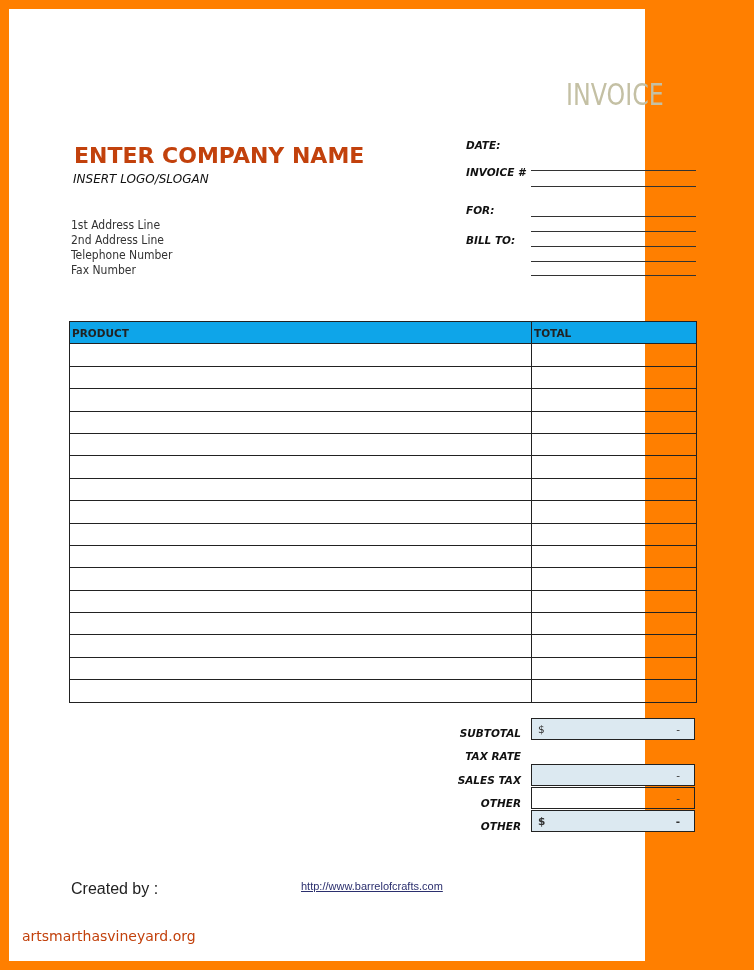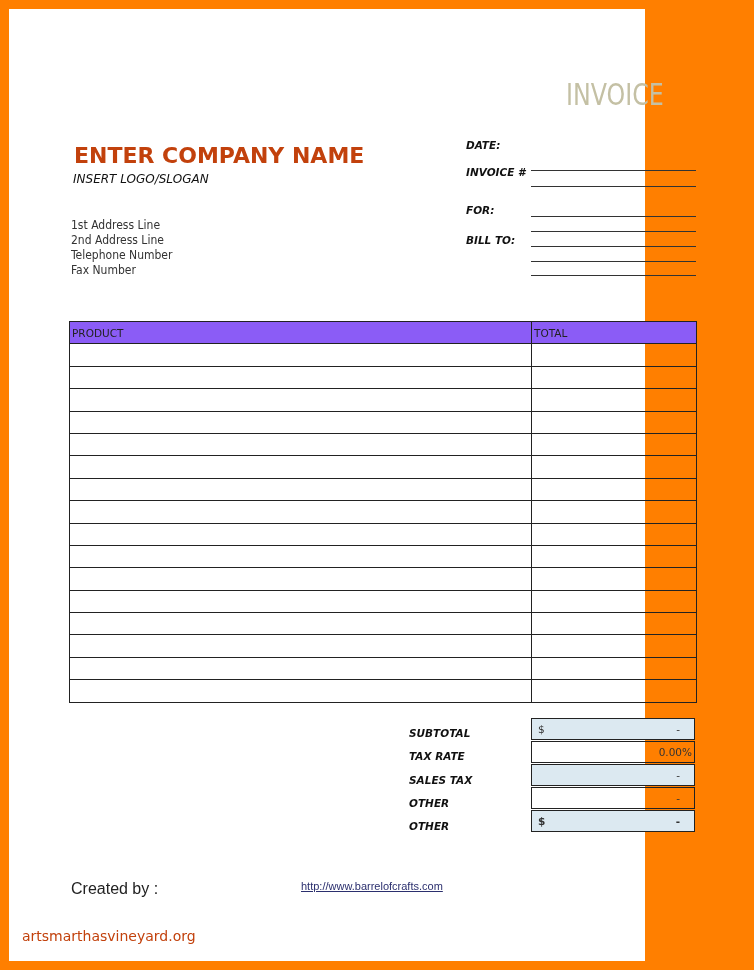--- a/index.html
+++ b/index.html
@@ -7,23 +7,23 @@
   .page { position:absolute; left:9px; top:9px; width:636px; height:952px; background:#fff; }
   .abs { position:absolute; }
   .invoice-title { left:557px; top:68px; font-family:"DejaVu Sans Condensed","DejaVu Sans", sans-serif; font-size:30px; color:#c4c0a4; letter-spacing:0px; transform:scaleX(0.88); transform-origin:left top; }
   .company { left:65px; top:134px; font-size:22px; font-weight:bold; color:#c2410c; letter-spacing:0px; }
   .slogan { left:64px; top:163px; font-size:12px; font-weight:normal; font-style:italic; color:#111; }
   .addr { left:62px; font-size:12px; color:#333; font-family:"DejaVu Sans Condensed","DejaVu Sans", sans-serif; }
   .flabel { left:457px; font-size:10.5px; font-weight:bold; font-style:italic; color:#111; }
   .fline { left:522px; width:165px; height:0; border-top:1.5px solid #333; }
   table.items { position:absolute; left:60px; top:312px; width:628px; border-collapse:collapse; }
   table.items td, table.items th { border:1.5px solid #222; height:21.4px; padding:0 2px; font-size:10.5px; text-align:left; }
-  table.items th { background:#8b5cf6; font-weight:normal; color:#222; }
+  table.items th { background:#0ea5e9; font-weight:bold; color:#222; }
   table.items col.c1 { width:462px; }
-  .sum-label { left:400px; width:112px; font-size:10.5px; font-weight:bold; font-style:italic; color:#111; }
+  .sum-label { left:400px; width:112px; text-align:right; font-size:10.5px; font-weight:bold; font-style:italic; color:#111; }
   .sum-box { left:522px; width:164px; height:22px; border:1.5px solid #222; box-sizing:border-box; font-size:10.5px; color:#333; }
   .sum-box.shade { background:#dce9f1; }
   .sum-box .cur { position:absolute; left:6px; top:4px; }
   .sum-box .val { position:absolute; right:14px; top:4px; }
   .sum-box .val.pct { right:2px; }
   .created { left:62px; top:871px; font-size:16px; color:#222; font-family:"Liberation Sans", sans-serif; }
   .link { left:292px; top:871px; font-size:11px; color:#2b2f6e; text-decoration:underline; font-family:"Liberation Sans", sans-serif; }
   .watermark { left:13px; top:919px; font-size:14px; color:#c2410c; }
 </style>
 </head>
@@ -130,23 +130,20 @@
       </tbody>
   </table>
 
   <div class="abs sum-label" style="top:718px">SUBTOTAL</div>
   <div class="abs sum-box shade" style="top:709px">
     <span class="cur">$</span>
     <span class="val">-</span>
   </div>
 
   <div class="abs sum-label" style="top:741px">TAX RATE</div>
-  <div class="abs sum-box" style="top:732px">
-    <span class="val pct">0.00%</span>
-  </div>
 
   <div class="abs sum-label" style="top:765px">SALES TAX</div>
   <div class="abs sum-box shade" style="top:755px">
     <span class="val">-</span>
   </div>
 
   <div class="abs sum-label" style="top:788px">OTHER</div>
   <div class="abs sum-box" style="top:778px">
     <span class="val">-</span>
   </div>

